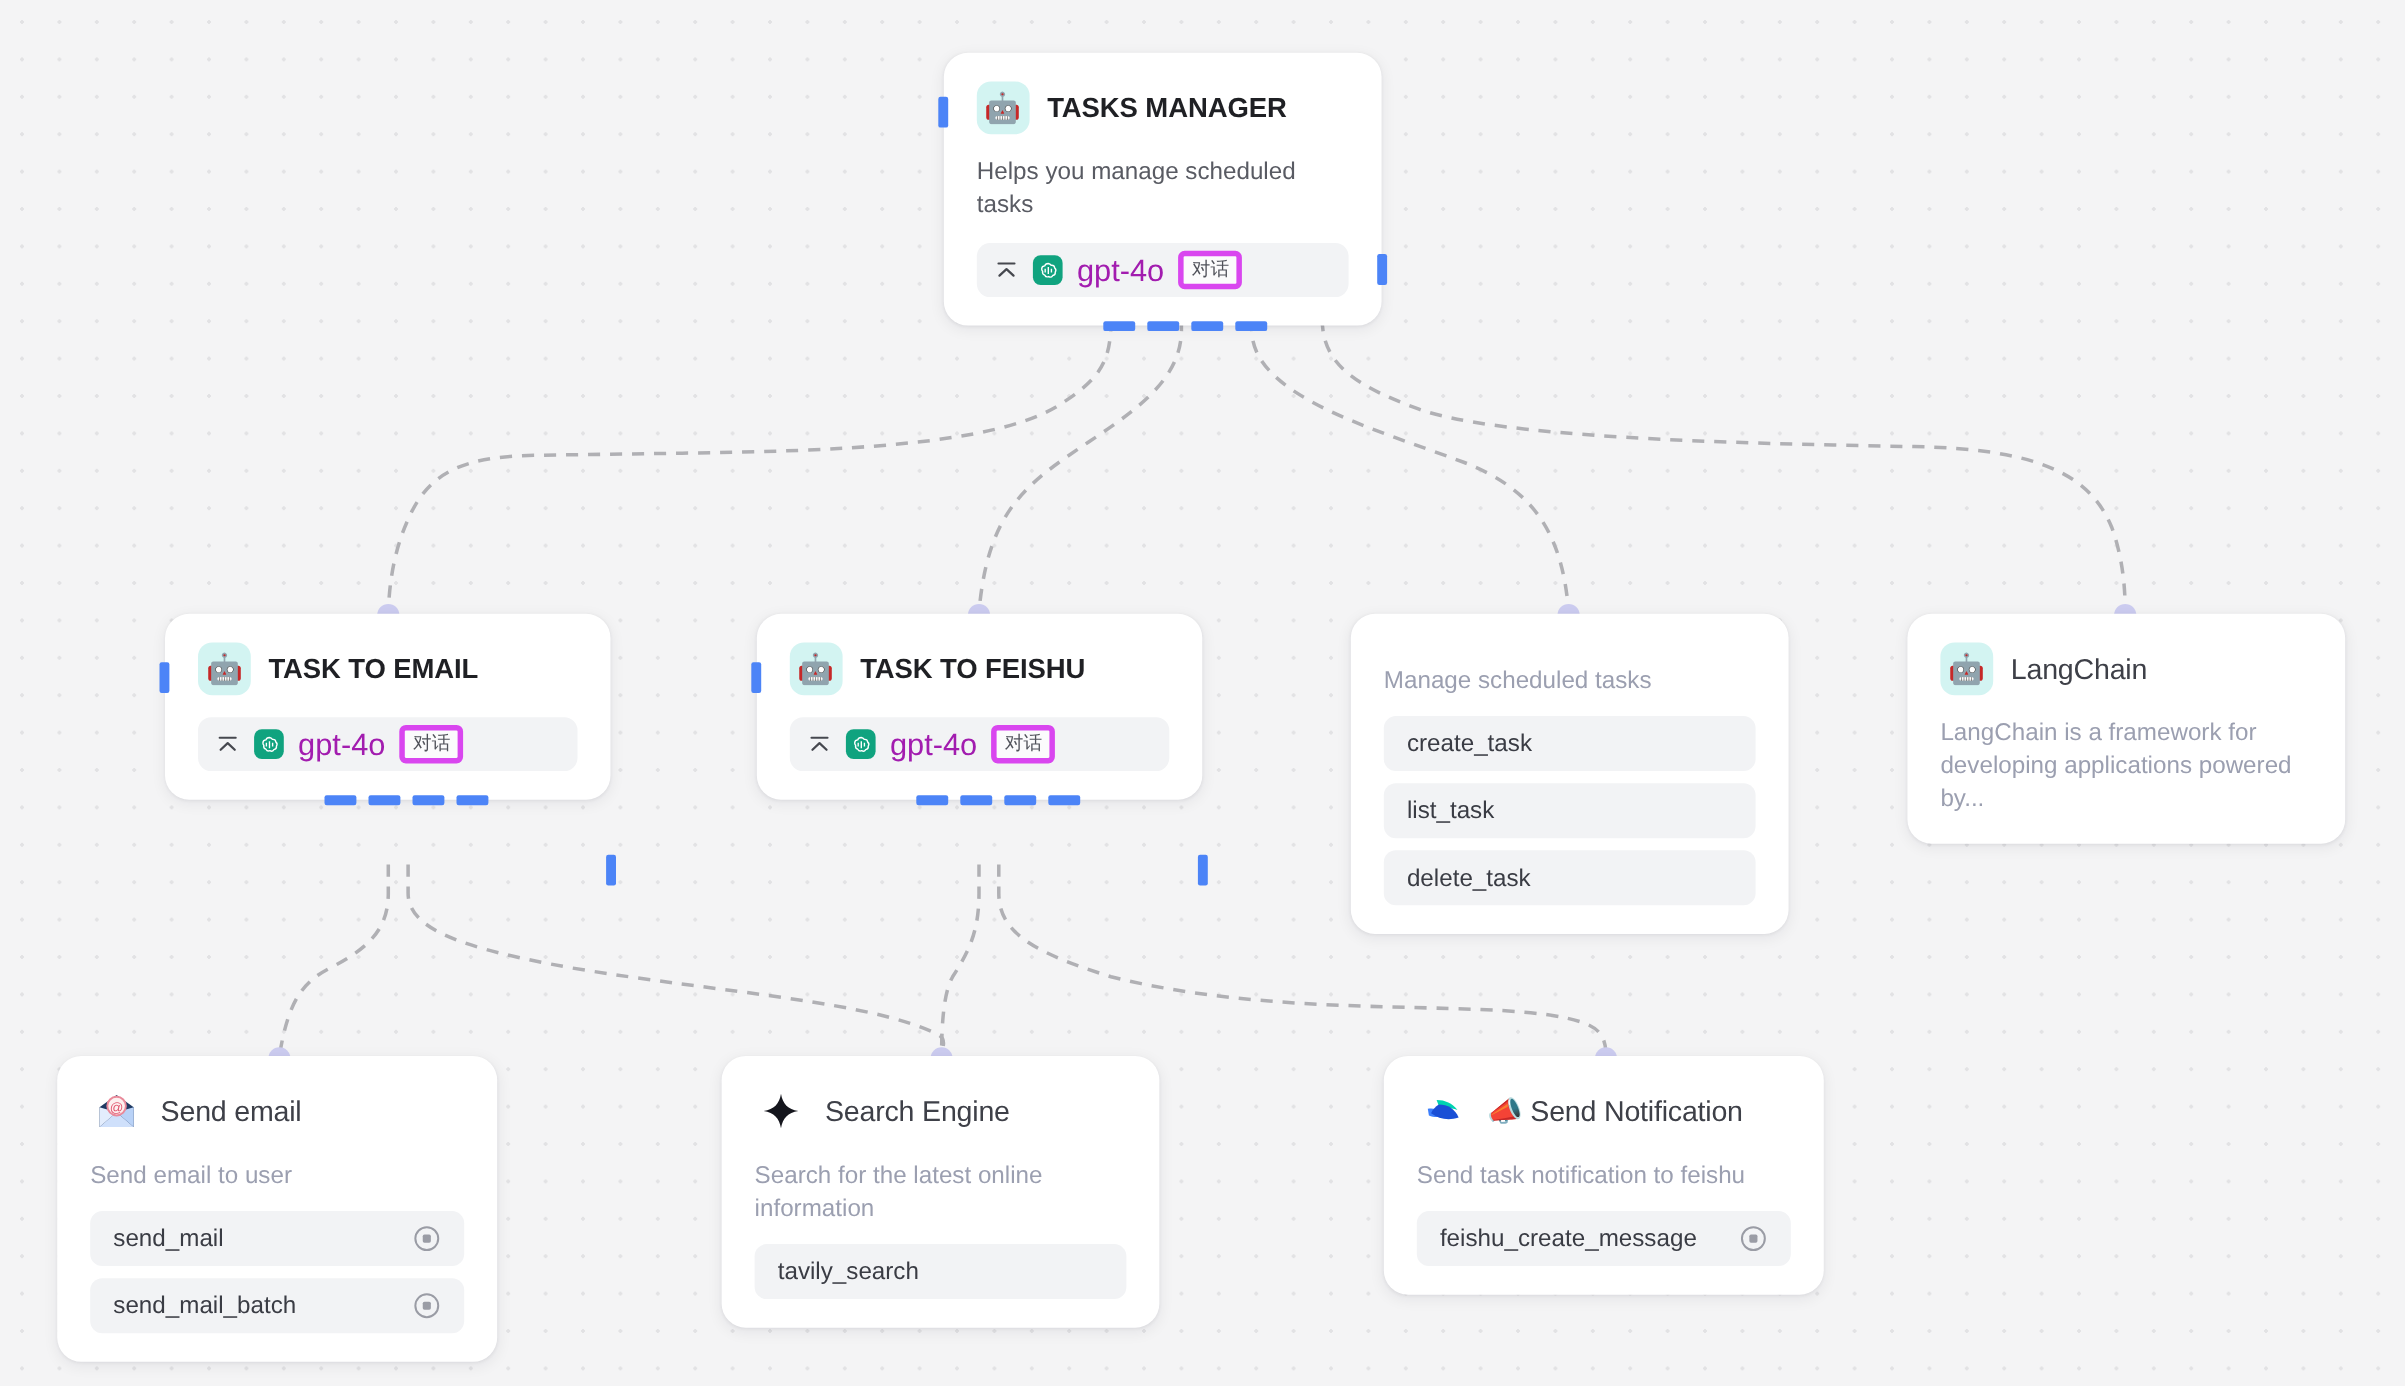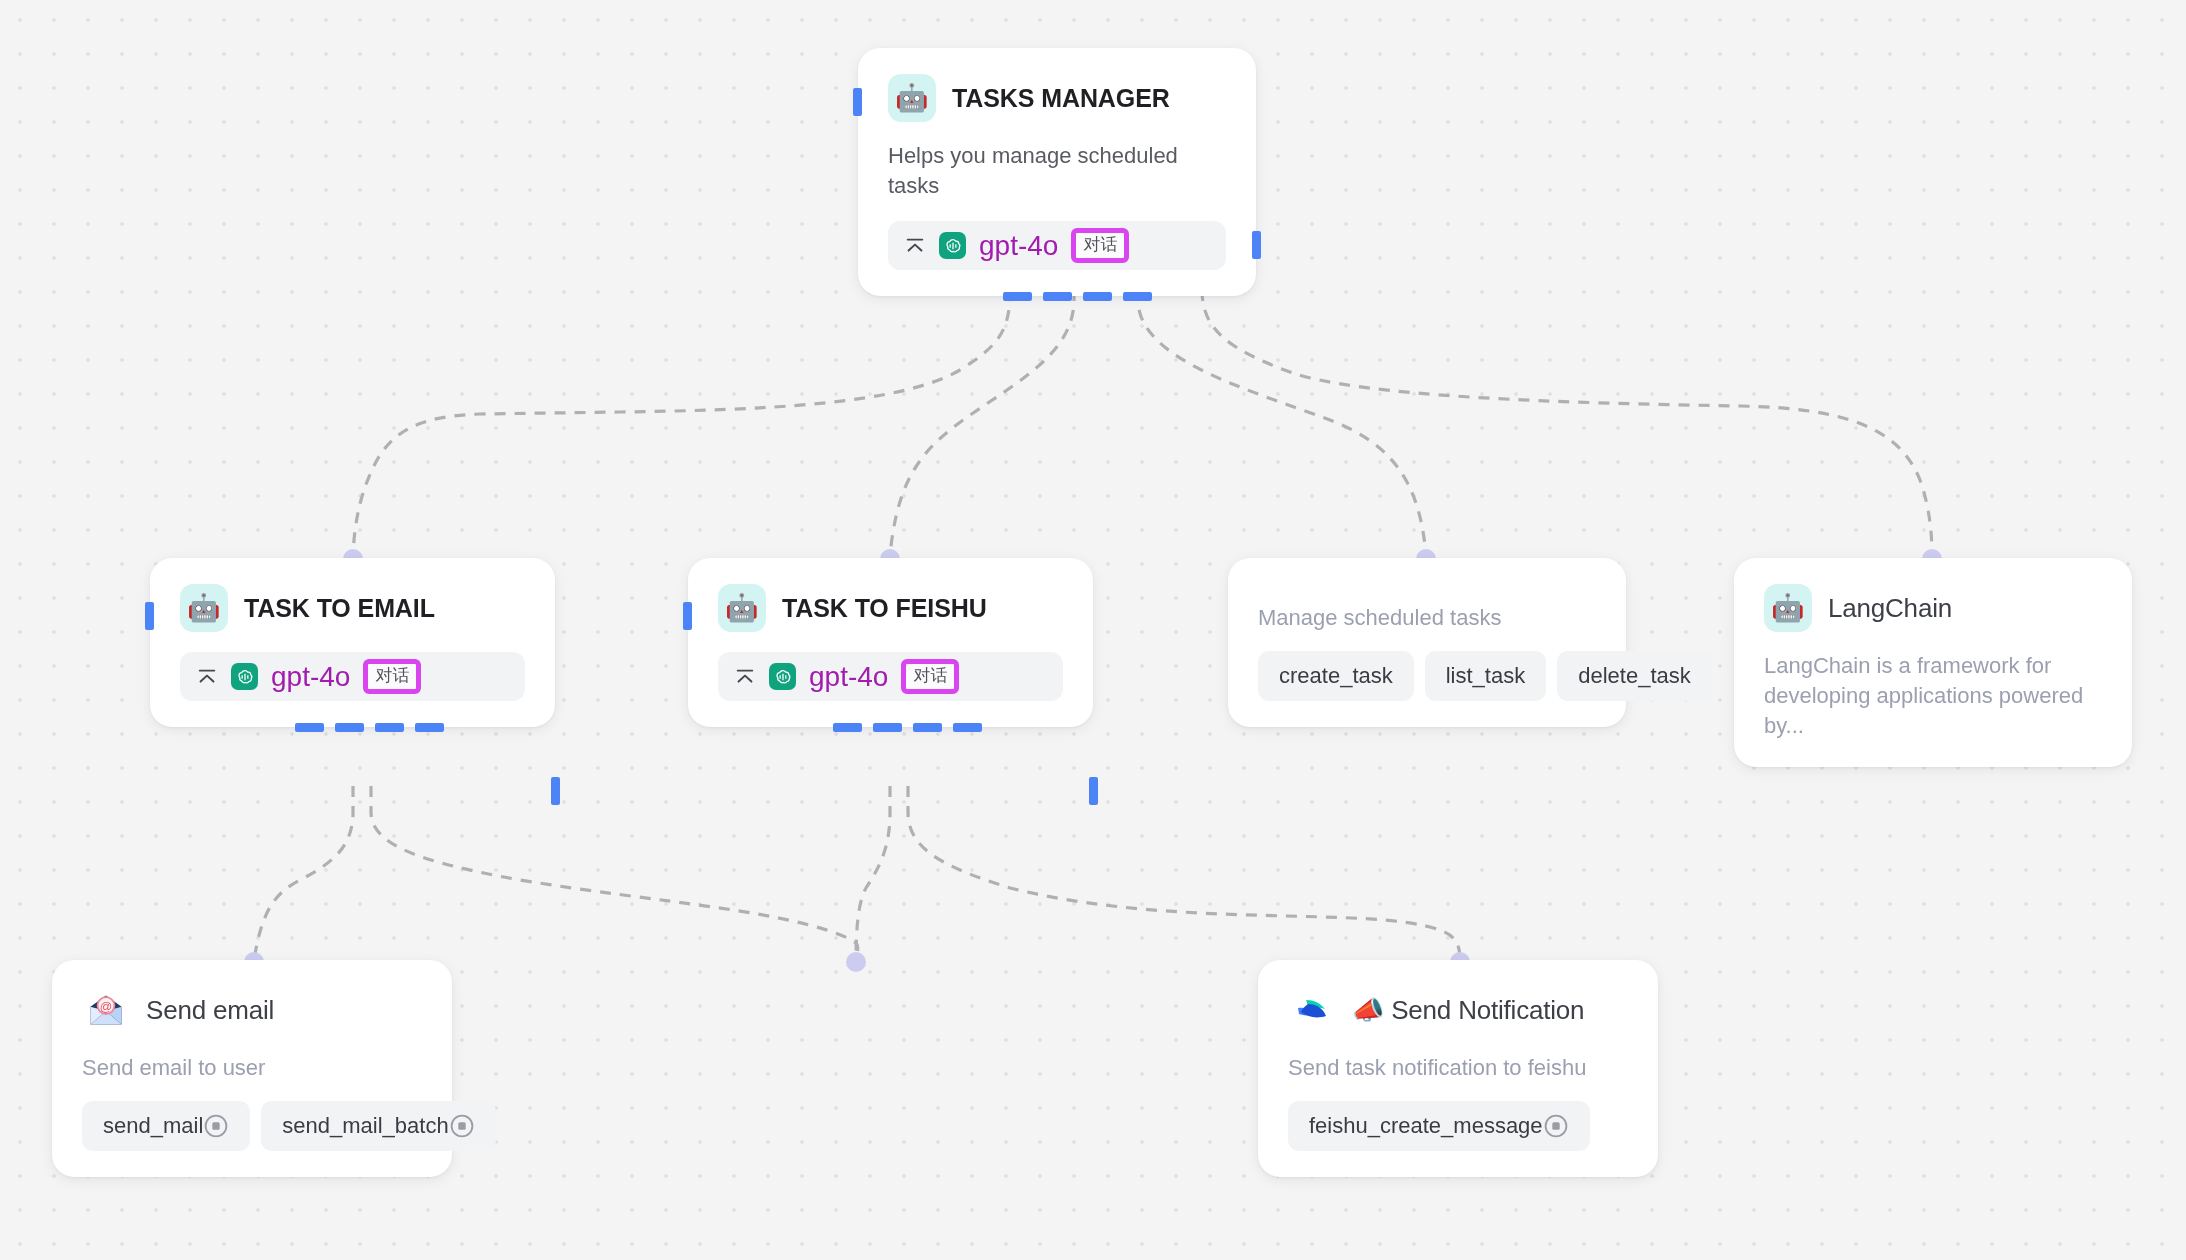--- a/index.html
+++ b/index.html
@@ -142,21 +142,21 @@
     border-radius: 6px;
     padding: 2px 7px 3px 7px;
     background: #fbfbfc;
     line-height: 1.15;
   }
 
   
   .tool-list {
     margin-top: 18px;
     display: flex;
-    flex-direction: row;
+    flex-direction: column;
     gap: 11px;
   }
   .tool-row {
     height: 50px;
     border-radius: 11px;
     background: #f2f3f5;
     display: flex;
     align-items: center;
     justify-content: space-between;
     padding: 0 21px;
@@ -373,20 +373,39 @@
       <div class="tool-row">
         <span class="tool-name">send_mail_batch</span>
         <svg class="stop-icon" width="26" height="26" viewBox="0 0 24 24">
           <circle cx="12" cy="12" r="9.6" fill="none" stroke="#9a9ca5" stroke-width="1.7"></circle>
           <rect x="8.6" y="8.6" width="6.8" height="6.8" rx="1.4" fill="#9a9ca5"></rect>
         </svg>
       </div>
     </div>
   </div>
 
+  <div class="node" style="left:656px; top:960px; width:398px;">
+    <div class="node-head">
+      <div class="node-avatar av-plain">
+        <svg viewBox="0 0 32 32" width="36" height="36">
+          <path d="M16 2 C17.4 10.4 21.6 14.6 30 16 C21.6 17.4 17.4 21.6 16 30
+                   C14.6 21.6 10.4 17.4 2 16 C10.4 14.6 14.6 10.4 16 2 Z" fill="#15161d"></path>
+        </svg>
+      </div>
+      <div class="node-title regular">Search Engine</div>
+    </div>
+
+    <div class="node-desc muted">Search for the latest online information</div>
+
+    <div class="tool-list">
+      <div class="tool-row">
+        <span class="tool-name">tavily_search</span>
+      </div>
+    </div>
+  </div>
 
   <div class="node" style="left:1258px; top:960px; width:400px;">
     <div class="node-head">
       <div class="node-avatar av-plain">
         <svg viewBox="0 0 40 40" width="40" height="40">
           <path d="M14 10 C22 10 28 13 33 19 C27 17 22 17 17 18 Z" fill="#00d3b0"></path>
           <path d="M6 18 C12 17 18 19 23 23 C18 26 12 26 7 24 Z" fill="#3d7ffc"></path>
           <path d="M9 22 C16 27 24 29 34 26 C31 18 24 14 16 14 C13 16 10 19 9 22 Z" fill="#1a4fd6"></path>
         </svg>
       </div>

